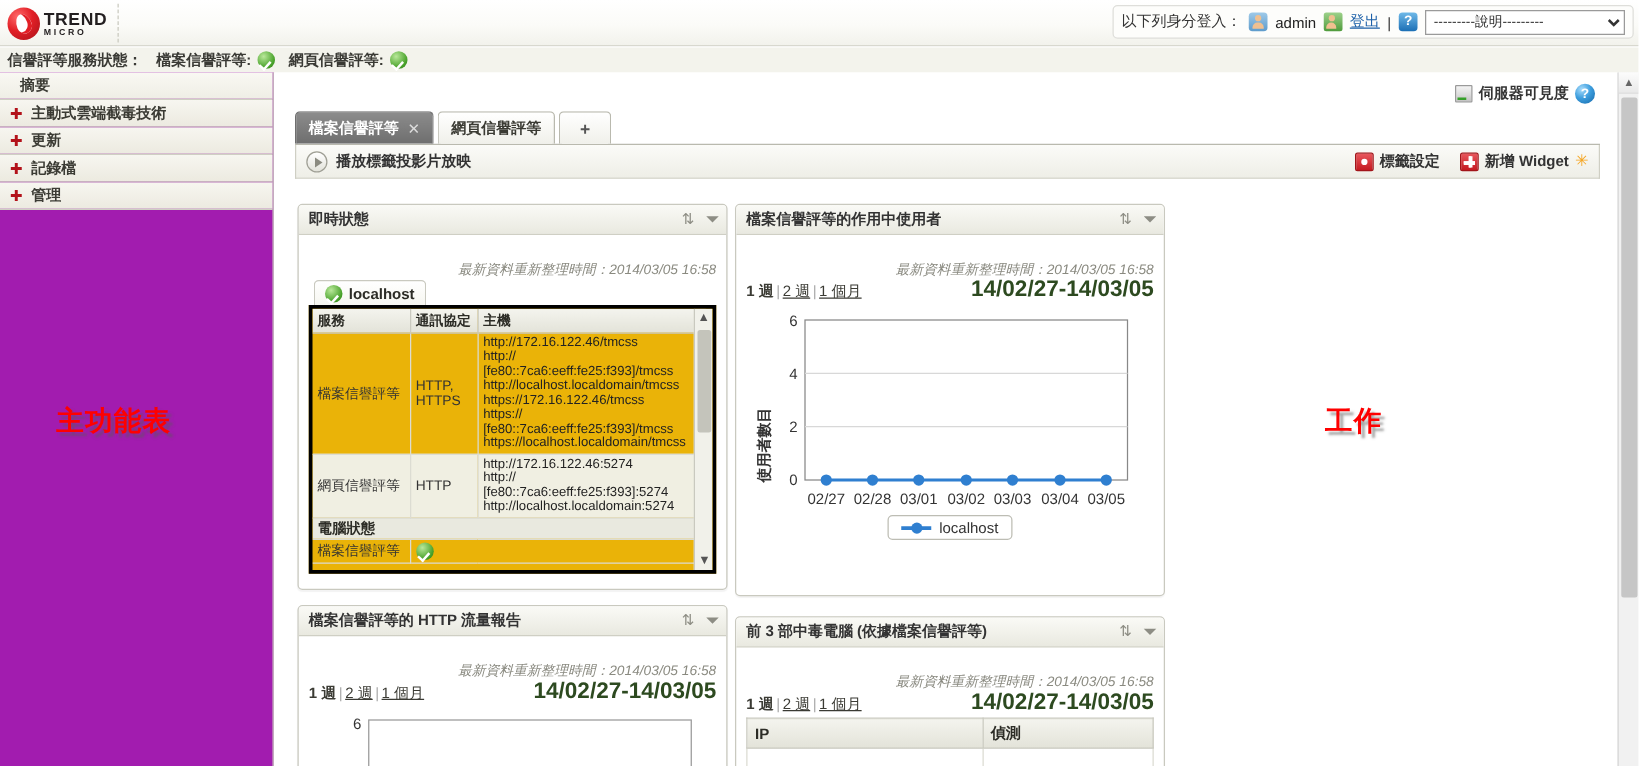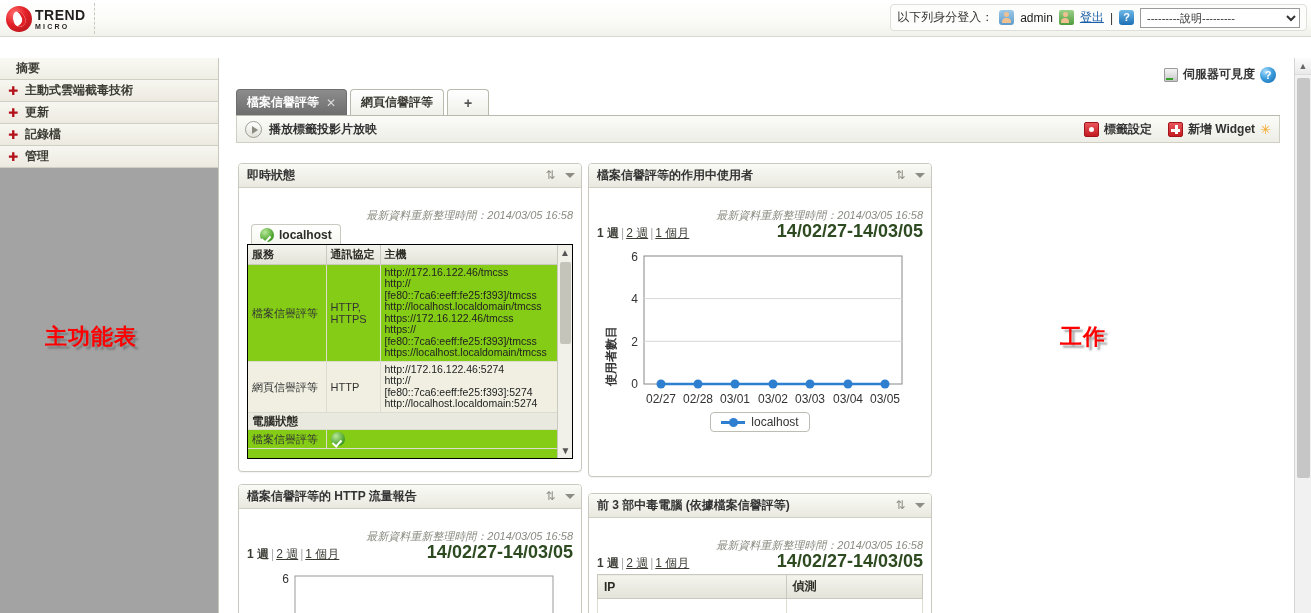--- a/index.html
+++ b/index.html
@@ -137,21 +137,21 @@
     position: absolute; left: 3px; top: 6px;
     width: 4px; height: 7px;
     border: solid #fff; border-width: 0 2px 2px 0;
     transform: rotate(42deg);
   }
 
   
   #sidebar {
     position: absolute; top: 58px; left: 0;
     width: 219px; height: 555px;
-    background: #a3a3a3;
+    background: #a21caf;
     border-right: 1px solid #c8c8bd;
   }
   .side-item {
     height: 22px;
     display: flex; align-items: center;
     border-bottom: 1px solid #cfcfc3;
     background: linear-gradient(to bottom,#f7f6f0,#eceae0);
     padding-left: 8px;
     font-size: 12px; color: #3b3b34; font-weight: bold;
   }
@@ -313,25 +313,25 @@
   .lh-tab {
     display: inline-flex; align-items: center; gap: 5px;
     height: 20px; padding: 0 8px;
     border: 1px solid #c9c9bf; border-bottom: none;
     border-radius: 4px 4px 0 0;
     background: linear-gradient(to bottom,#ffffff,#f6f6f0);
     font-size: 12px; font-weight: bold; color: #2c2c26;
     position: relative; top: 1px; margin-left: 4px;
   }
   .tbl-wrap {
-    border: 1px solid #000000;
+    border: 3px solid #000000;
     position: relative;
     height: 215px;
     overflow: hidden;
-    background: #84cc16;
+    background: #eab308;
   }
   table.stbl { border-collapse: collapse; width: 314px; table-layout: fixed; }
   table.stbl th {
     background: linear-gradient(to bottom,#f4f4ee,#e3e3d9);
     border-right: 1px solid #c9c9bf;
     border-bottom: 1px solid #c9c9bf;
     font-size: 11px; font-weight: bold; color: #2c2c26;
     text-align: left; padding: 2px 4px; vertical-align: top;
   }
   table.stbl td {
@@ -444,20 +444,27 @@
       <span class="uicon logout"></span>
       <a href="#">登出</a>
       <span>|</span>
       <span class="uicon qmark">?</span>
       <select id="help-select">
         <option>---------說明---------</option>
       </select>
     </div>
   </div>
 
+  <div id="status-strip">
+    <span class="st-label">信譽評等服務狀態：</span>
+    <span class="st-item">檔案信譽評等:</span>
+    <span class="okdot"></span>
+    <span class="st-item">網頁信譽評等:</span>
+    <span class="okdot"></span>
+  </div>
 
   <div id="sidebar">
     <div class="side-item first">
       <span>摘要</span>
     </div>
     <div class="side-item">
       <span class="plus">✚</span>
       <span>主動式雲端截毒技術</span>
     </div>
     <div class="side-item">

